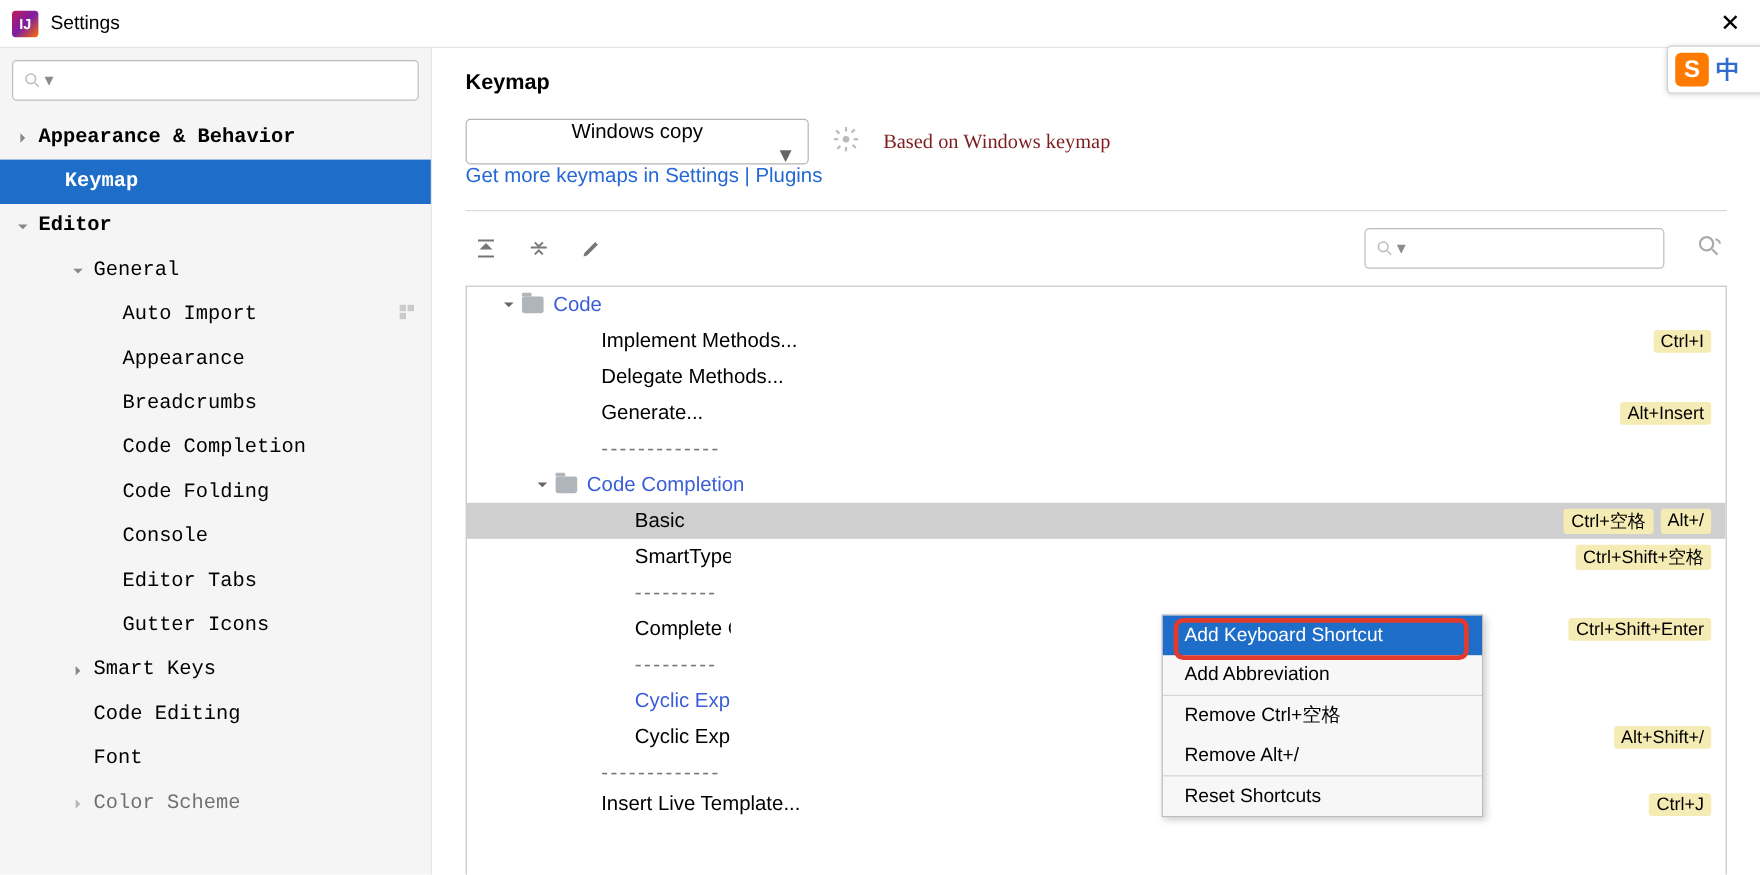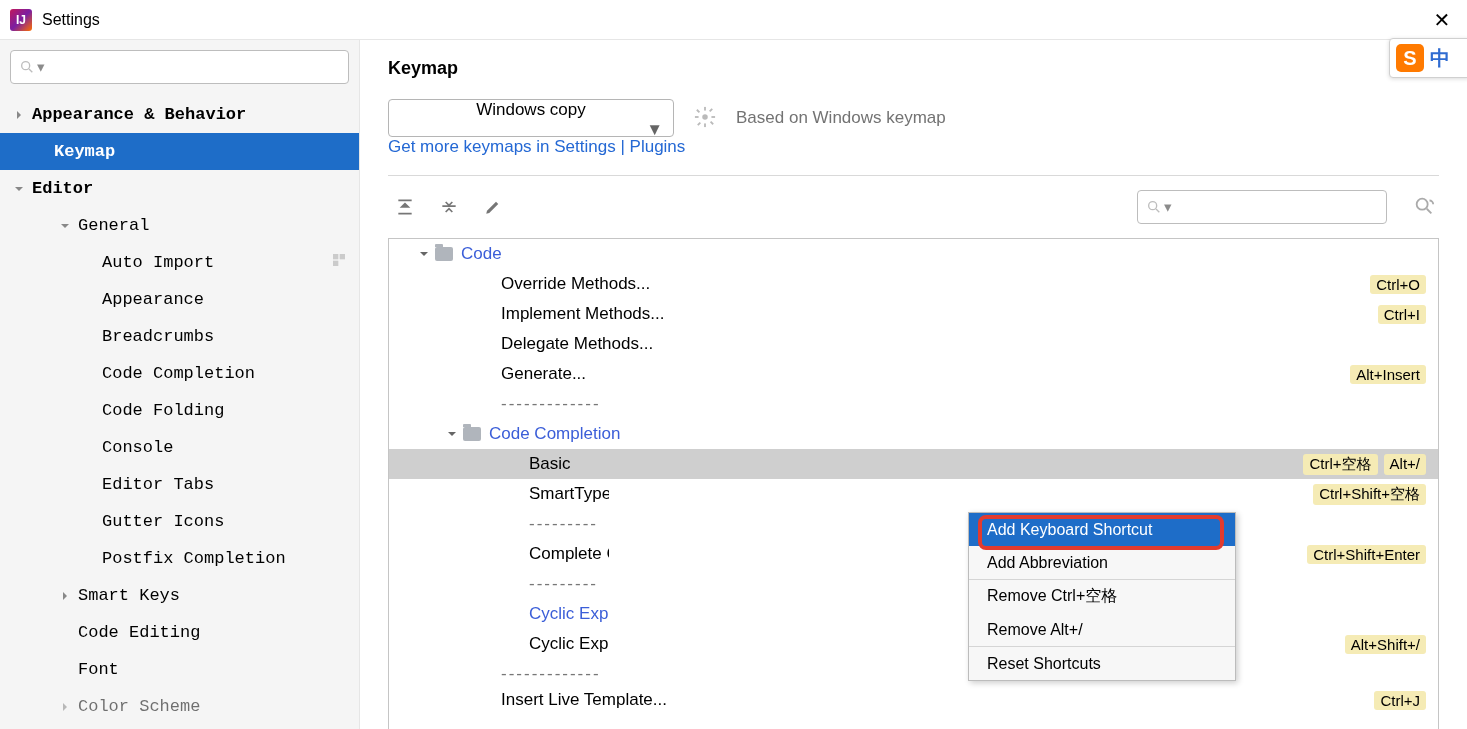--- a/index.html
+++ b/index.html
@@ -95,21 +95,21 @@
   }
   .dropdown {
     width: 286px; height:38px;
     border:1px solid #b5b5b5; border-radius:4px;
     display:flex;align-items:center;
     padding:0 10px;font-size:17px;
     background:#fff;cursor:pointer;flex-direction:column;
   }
   .dropdown .dd-arrow { margin-left:auto; opacity:.6; }
   .gear { opacity:.5; cursor:pointer; }
-  .based-on { color:#737373; font-size:17px; }
+  .based-on { color:#7f1d1d; font-size:17px;font-family:Liberation Serif, serif; }
   .link { color:#2468d4; font-size:17px; display:inline-block; cursor:pointer; }
   .separator { border-top:1px solid #d9d9d9; margin:18px 0 0; }
 
   .toolbar {
     display:flex;align-items:center; gap:18px;
     padding:14px 4px;
   }
   .tool-btn { width:26px;height:26px;display:flex;align-items:center;justify-content:center;cursor:pointer;opacity:.8; }
   .toolbar .search { width:250px; margin-left:auto; }
   .find-action-btn { opacity:.55; cursor:pointer; margin-left:8px; }
@@ -272,24 +272,20 @@
           <span class="arrow"></span>
           <span>Console</span>
         </div>
         <div class="nav-row lvl3">
           <span class="arrow"></span>
           <span>Editor Tabs</span>
         </div>
         <div class="nav-row lvl3">
           <span class="arrow"></span>
           <span>Gutter Icons</span>
-        </div>
-        <div class="nav-row lvl3">
-          <span class="arrow"></span>
-          <span>Postfix Completion</span>
         </div>
         <div class="nav-row lvl2">
           <span class="arrow">
             <svg viewBox="0 0 10 10">
               <path d="M3 1l4 4-4 4" fill="#888"></path>
             </svg>
           </span>
           <span>Smart Keys</span>
         </div>
         <div class="nav-row lvl2">
@@ -379,27 +375,20 @@
           <span class="tri">
             <svg viewBox="0 0 10 10">
               <path d="M1 3l4 4 4-4" fill="#666"></path>
             </svg>
           </span>
           <span class="folder-icon"></span>
           <span>Code</span>
         </div>
         <div class="tree-row">
           <span class="indent" style="width:112px"></span>
-          <span>Override Methods...</span>
-          <span class="shortcut-box">
-            <span class="shortcut">Ctrl+O</span>
-          </span>
-        </div>
-        <div class="tree-row">
-          <span class="indent" style="width:112px"></span>
           <span>Implement Methods...</span>
           <span class="shortcut-box">
             <span class="shortcut">Ctrl+I</span>
           </span>
         </div>
         <div class="tree-row">
           <span class="indent" style="width:112px"></span>
           <span>Delegate Methods...</span>
         </div>
         <div class="tree-row">

